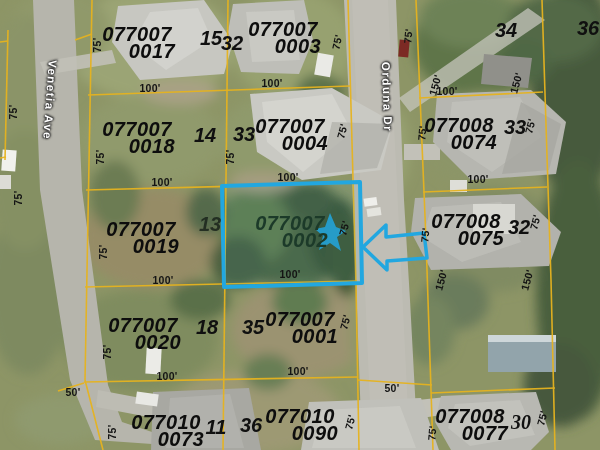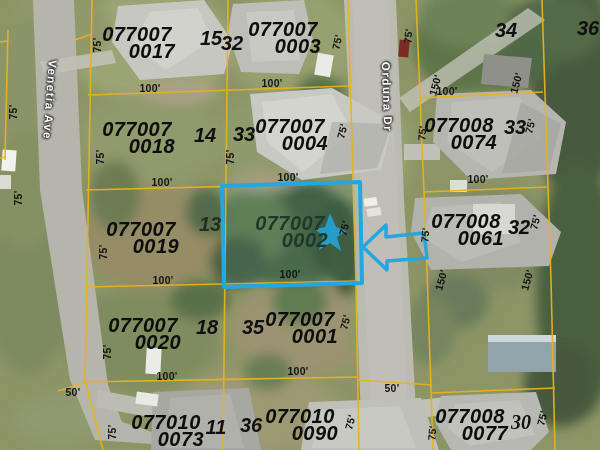--- a/index.html
+++ b/index.html
@@ -183,21 +183,21 @@
       <div class="parcel-label" style="left: 141px; top: 221px;">
         <span>077007</span>
         <span class="l2">0019</span>
       </div>
       <div class="parcel-label sel" style="left: 290px; top: 215px;">
         <span>077007</span>
         <span class="l2">0002</span>
       </div>
       <div class="parcel-label" style="left: 466px; top: 213px;">
         <span>077008</span>
-        <span class="l2">0061</span>
+        <span class="l2">0075</span>
       </div>
       <div class="parcel-label" style="left: 143px; top: 317px;">
         <span>077007</span>
         <span class="l2">0020</span>
       </div>
       <div class="parcel-label" style="left: 300px; top: 311px;">
         <span>077007</span>
         <span class="l2">0001</span>
       </div>
       <div class="parcel-label" style="left: 166px; top: 414px;">

